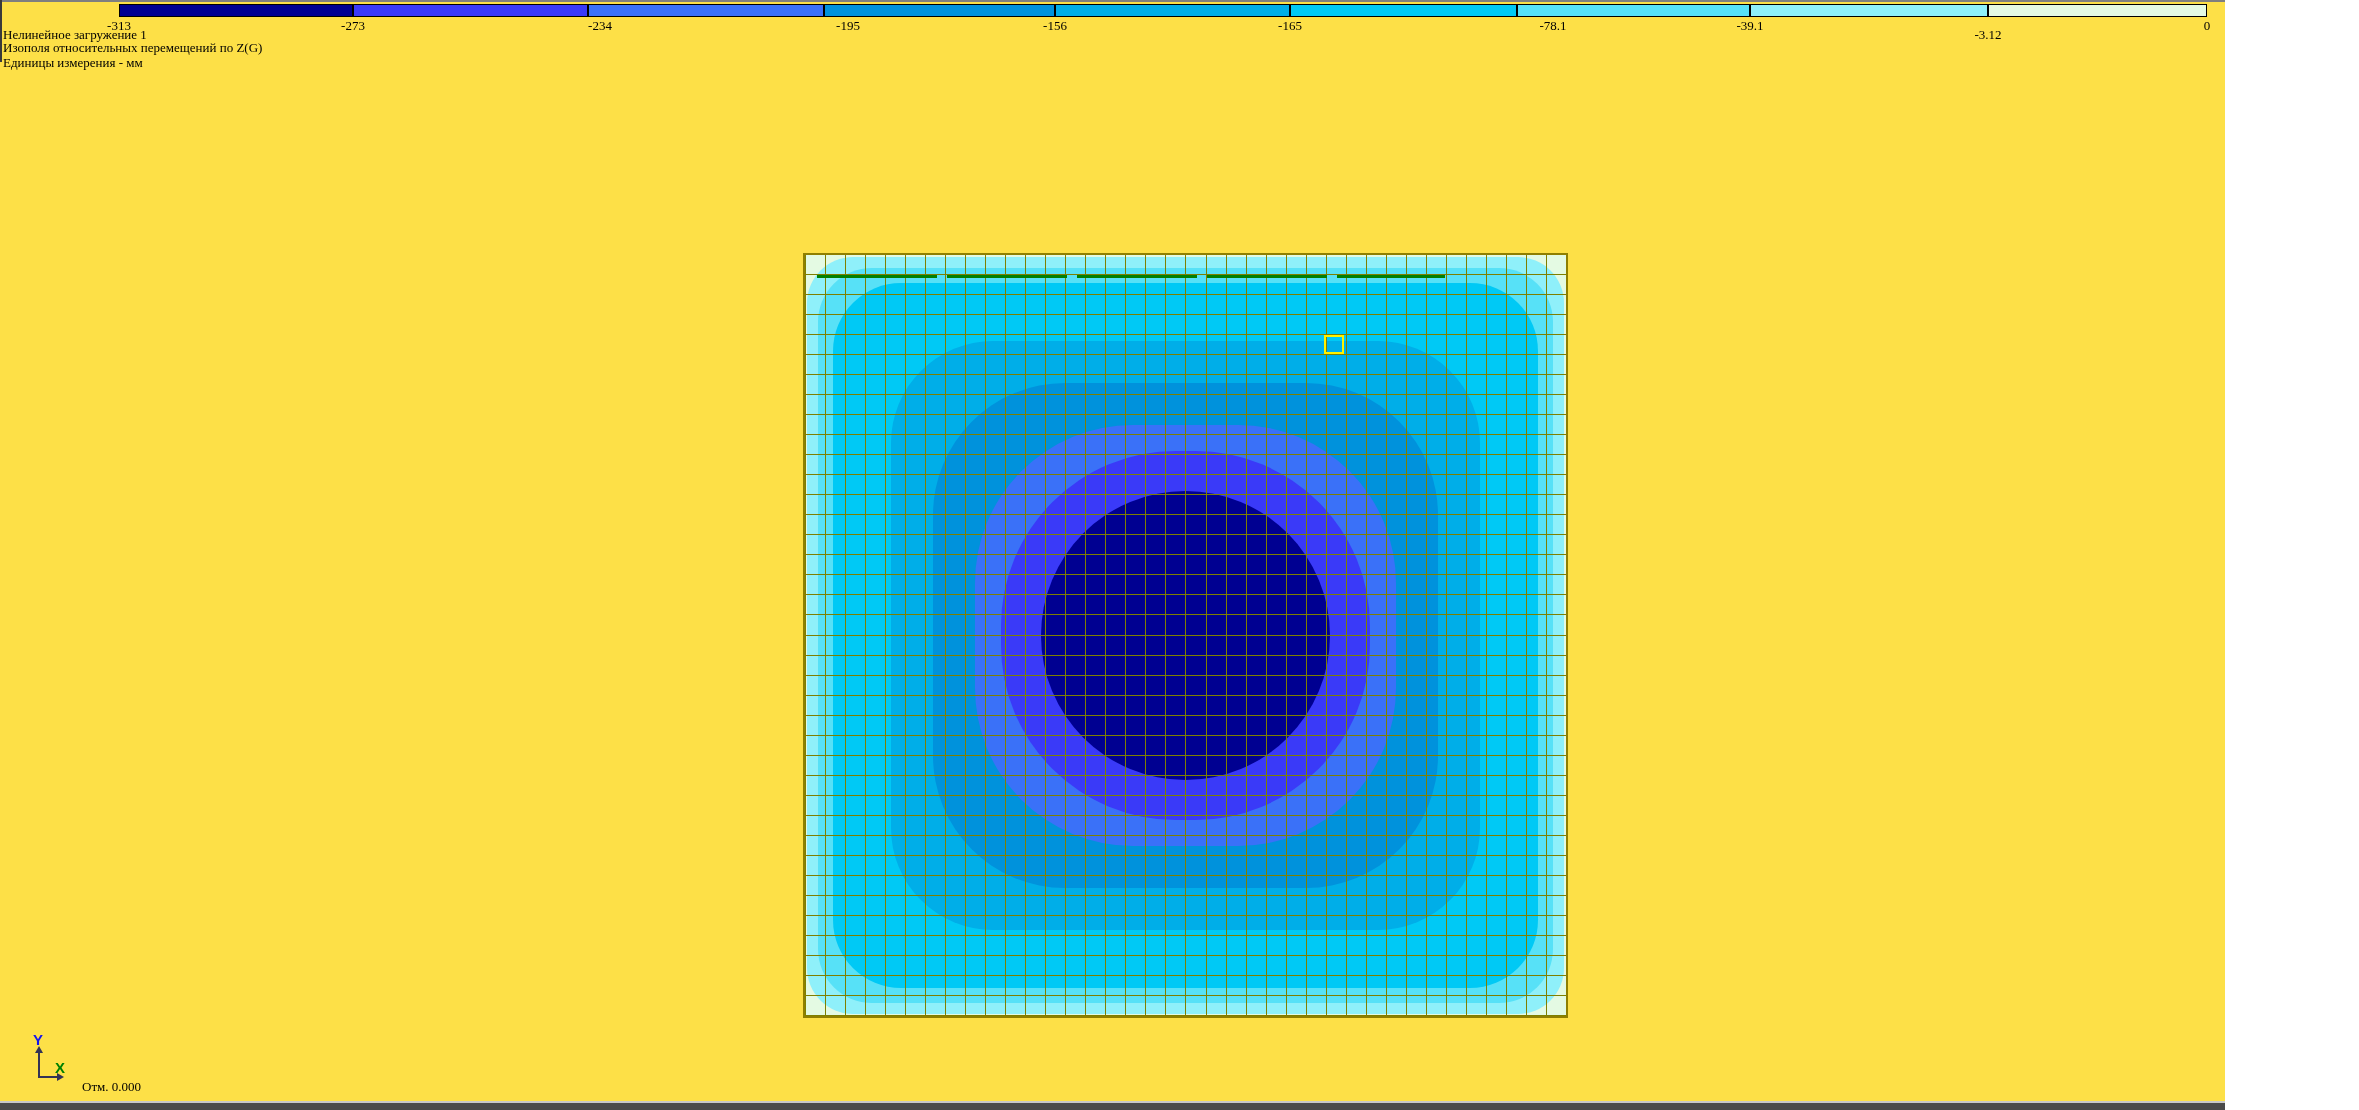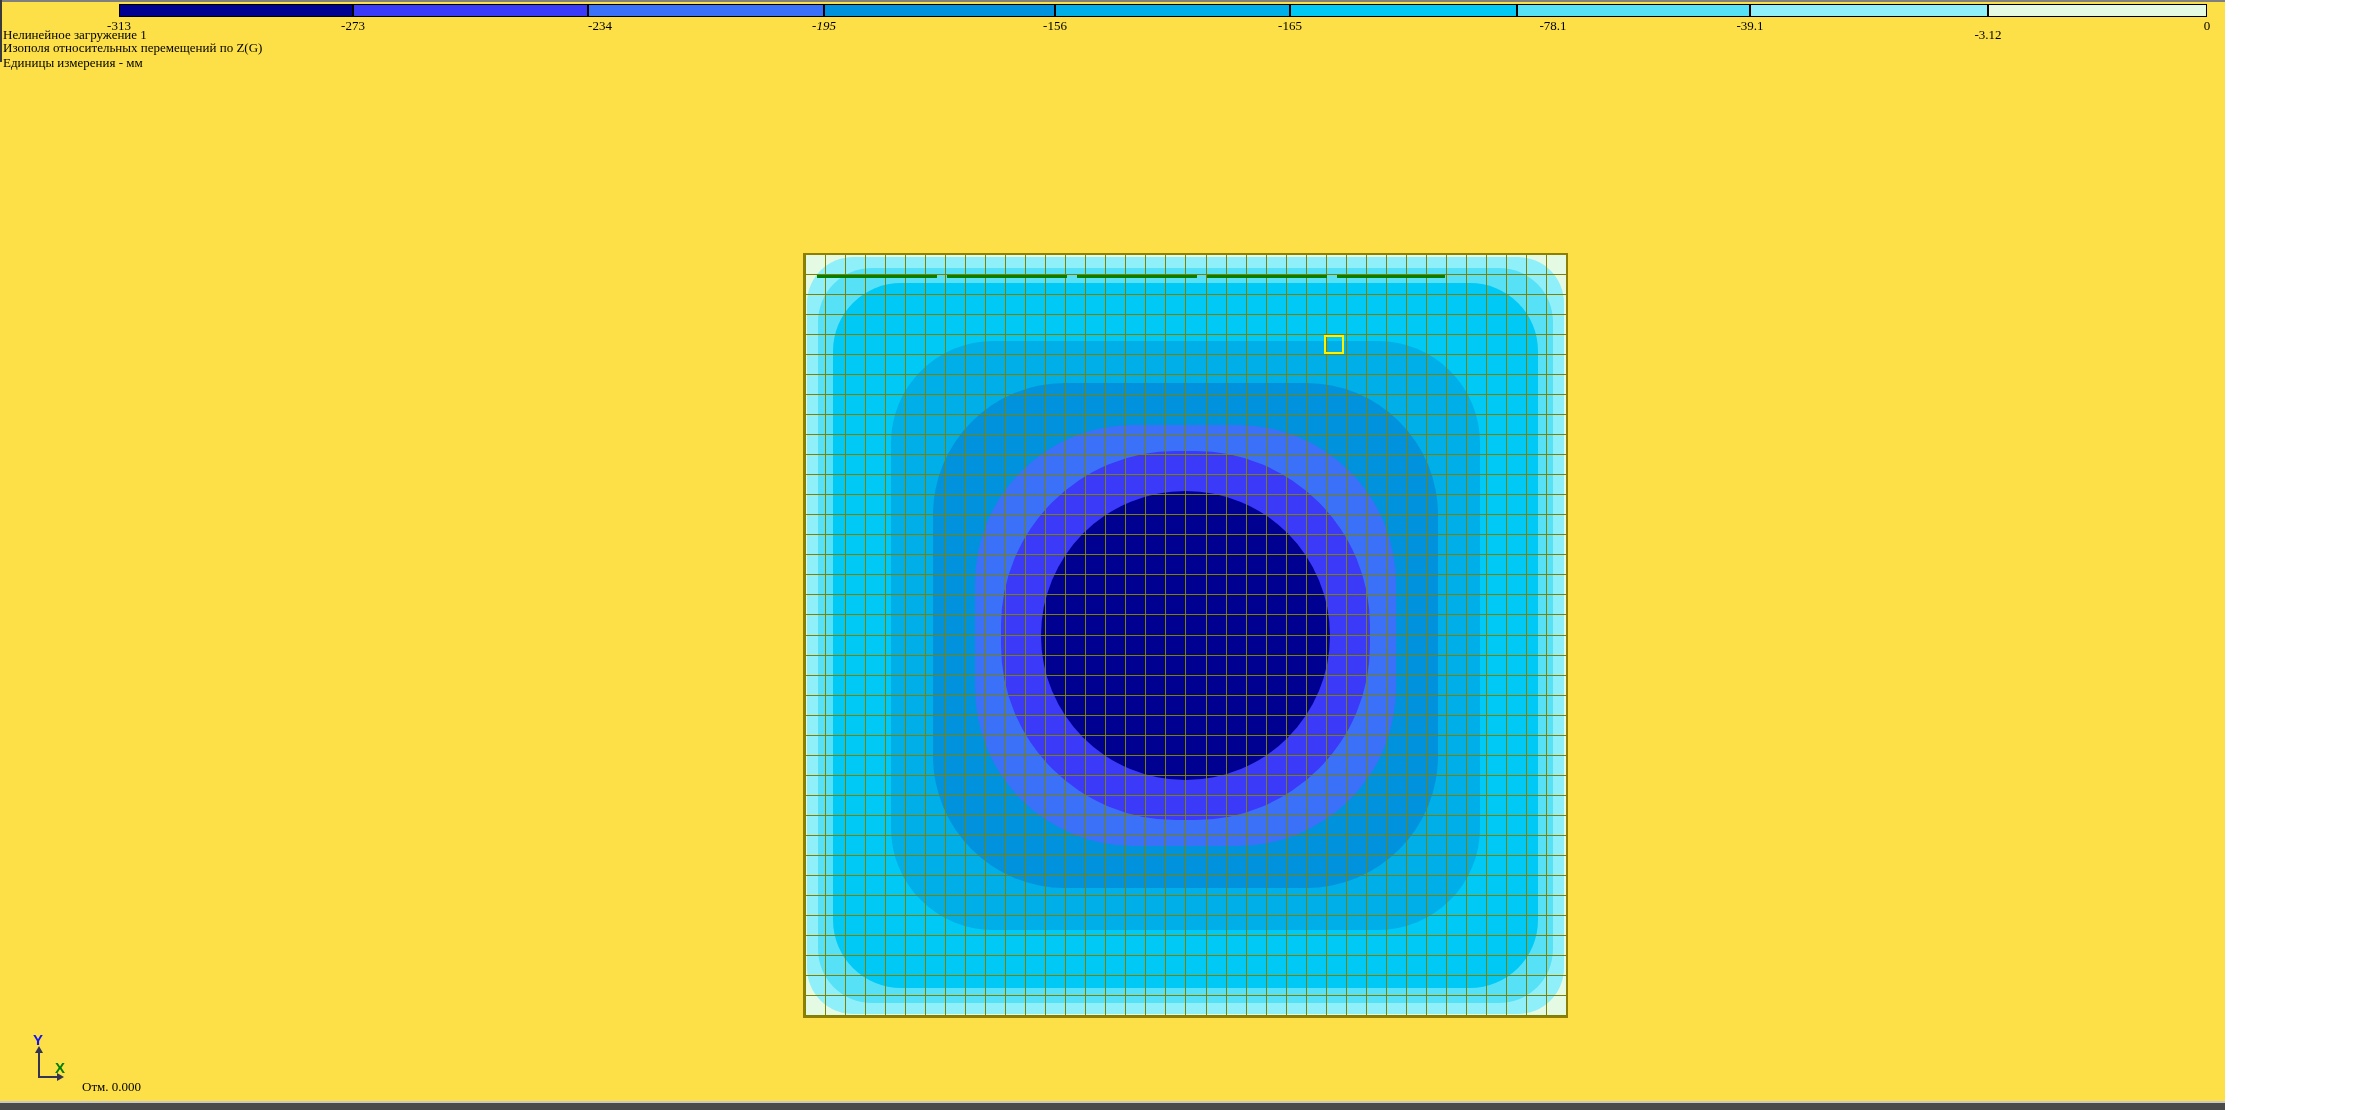--- a/index.html
+++ b/index.html
@@ -61,21 +61,21 @@
       <div class="scale-seg" style="left: 588px; width: 236px; background: rgb(58, 113, 248);"></div>
       <div class="scale-seg" style="left: 824px; width: 231px; background: rgb(0, 146, 220);"></div>
       <div class="scale-seg" style="left: 1055px; width: 235px; background: rgb(0, 174, 232);"></div>
       <div class="scale-seg" style="left: 1290px; width: 227px; background: rgb(0, 201, 245);"></div>
       <div class="scale-seg" style="left: 1517px; width: 233px; background: rgb(87, 225, 247);"></div>
       <div class="scale-seg" style="left: 1750px; width: 238px; background: rgb(143, 240, 250);"></div>
       <div class="scale-seg" style="left: 1988px; width: 219px; background: rgb(228, 250, 227);"></div>
       <div class="scale-label" style="left: 119px;">-313</div>
       <div class="scale-label" style="left: 353px;">-273</div>
       <div class="scale-label" style="left: 588px; margin-left: 12px;">-234</div>
-      <div class="scale-label" style="left: 824px; font-style: italic;">-195</div>
+      <div class="scale-label" style="left: 848px;">-195</div>
       <div class="scale-label" style="left: 1055px; font-family: Liberation Serif, serif;">-156</div>
       <div class="scale-label" style="left: 1290px;">-165</div>
       <div class="scale-label" style="left: 1517px; margin-left: 36px;">-78.1</div>
       <div class="scale-label" style="left: 1750px;">-39.1</div>
       <div class="scale-label" style="left: 1988px; margin-top: 9px;">-3.12</div>
       <div class="scale-label" style="left: 2207px;">0</div>
     </div>
 
   <div class="abs caption" style="top:28px">Нелинейное загружение 1</div>
   <div class="abs caption" style="top:41px">Изополя относительных перемещений по Z(G)</div>

